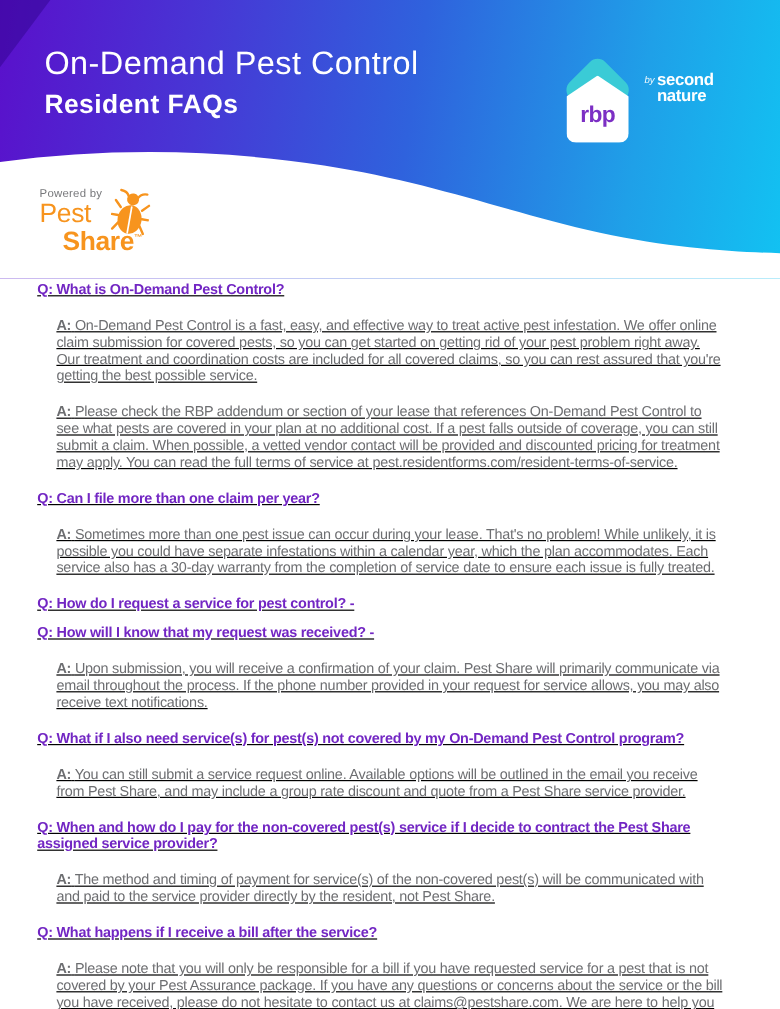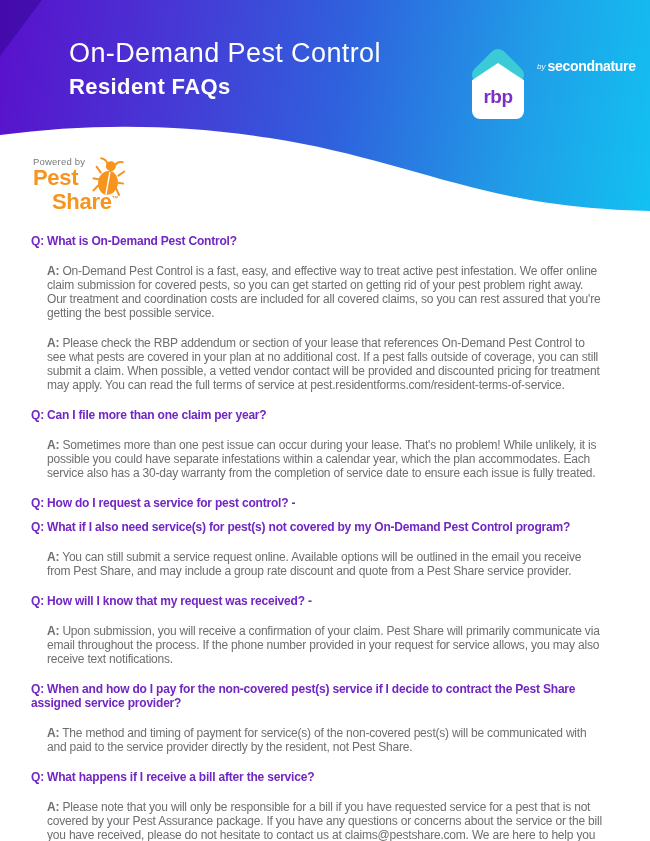--- a/index.html
+++ b/index.html
@@ -8,49 +8,49 @@
   .page { position:relative; width:650px; height:841px; overflow:hidden; background:#ffffff; }
 
   
   .header { position:absolute; top:0; left:0; width:650px; height:232px; }
   .header-bg { position:absolute; inset:0;
     background:linear-gradient(99deg, #5A10CB 0%, #4737D5 26%, #2F62DD 52%, #1FA0E8 80%, #12C2F2 100%); }
   .header-bg::before { content:""; position:absolute; top:0; left:0; width:0; height:0;
     border-top:56px solid rgba(45,2,135,0.45); border-right:42px solid transparent; }
   .wave { position:absolute; left:0; bottom:0; width:650px; height:232px; display:block; }
 
-  .titles { position:absolute; left:37px; top:38px; color:#ffffff;margin-left:32px; }
+  .titles { position:absolute; left:37px; top:38px; color:#ffffff; }
   .title-main { font-size:27px; font-weight:400; letter-spacing:0.4px; }
   .title-sub  { font-size:22px; font-weight:700; letter-spacing:0.4px; margin-top:5px; }
 
   
   .rbp-logo { position:absolute; left:468px; top:43px; width:60px; height:64px; }
   .rbp-diamond { position:absolute; left:9px; top:11px; width:42px; height:42px;
     background:#3ACBD6; border-radius:9px; transform:rotate(45deg); }
   .rbp-house { position:absolute; left:4px; top:20px; width:52px; height:56px; background:#ffffff;
     clip-path:polygon(50% 0%, 100% 31%, 100% 100%, 0% 100%, 0% 31%); border-radius:8px;
     display:flex; align-items:center; justify-content:center; padding-top:12px; }
   .rbp-word { color:#7C2FC4; font-weight:700; font-size:19px; letter-spacing:-0.5px; }
 
   .sn-block { position:absolute; left:537px; top:60px; display:flex; color:#ffffff; }
   .sn-by { font-size:8px; font-weight:400; opacity:0.92; margin:2px 2px 0 0;font-style:italic; }
-  .sn-words { display:flex; }
+  .sn-words { display:flex; flex-direction:column; }
   .sn-word { font-size:14px; font-weight:700; letter-spacing:-0.3px; line-height:12.5px; }
 
   
   .pestshare { position:absolute; left:33px; top:156px; width:120px; }
   .ps-powered { font-size:9.5px; color:#77787B; font-weight:500; letter-spacing:0.2px; }
-  .ps-top { font-size:22px; font-weight:700; color:#F7941E; line-height:22px; letter-spacing:-0.3px; }
+  .ps-top { font-size:22px; font-weight:400; color:#F7941E; line-height:22px; letter-spacing:-0.3px; }
   .ps-bottom { font-size:22px; font-weight:800; color:#F7941E; line-height:20px; letter-spacing:-0.3px; margin-left:19px; }
   .ps-tm { font-size:7px; font-weight:700; vertical-align:super; }
   .ps-bug { position:absolute; left:60px; top:1px; transform:rotate(10deg); }
 
   
   .content { position:absolute; top:234px; left:31px; width:588px; }
-  .faq { margin-bottom:10px; }
+  .faq { margin-bottom:10px;text-decoration:underline; }
   .faq-q { color:#7226C3; font-size:12px; font-weight:700; letter-spacing:-0.2px;
     line-height:14px; margin:0 0 5px 0; }
   .faq-a { color:#6D6E71; font-size:12px; font-weight:400; letter-spacing:-0.2px;
     line-height:14px; margin:16px; }
   .faq-a b { font-weight:700; }
 </style>
 </head>
 <body>
 
 <div class="page">
@@ -117,27 +117,27 @@
     <section class="faq">
       <h3 class="faq-q">Q: Can I file more than one claim per year?</h3>
       <p class="faq-a"><b>A:</b> <span>Sometimes more than one pest issue can occur during your lease. That's no problem! While unlikely, it is possible you could have separate infestations within a calendar year, which the plan accommodates. Each service also has a 30-day warranty from the completion of service date to ensure each issue is fully treated.</span></p>
     </section>
 
     <section class="faq">
       <h3 class="faq-q">Q: How do I request a service for pest control? -</h3>
     </section>
 
     <section class="faq">
-      <h3 class="faq-q">Q: What if I also need service(s) for pest(s) not covered by my On-Demand Pest Control program?</h3>
-      <p class="faq-a"><b>A:</b> <span>You can still submit a service request online. Available options will be outlined in the email you receive from Pest Share, and may include a group rate discount and quote from a Pest Share service provider.</span></p>
+      <h3 class="faq-q">Q: How will I know that my request was received? -</h3>
+      <p class="faq-a"><b>A:</b> <span>Upon submission, you will receive a confirmation of your claim. Pest Share will primarily communicate via email throughout the process. If the phone number provided in your request for service allows, you may also receive text notifications.</span></p>
     </section>
 
     <section class="faq">
-      <h3 class="faq-q">Q: How will I know that my request was received? -</h3>
-      <p class="faq-a"><b>A:</b> <span>Upon submission, you will receive a confirmation of your claim. Pest Share will primarily communicate via email throughout the process. If the phone number provided in your request for service allows, you may also receive text notifications.</span></p>
+      <h3 class="faq-q">Q: What if I also need service(s) for pest(s) not covered by my On-Demand Pest Control program?</h3>
+      <p class="faq-a"><b>A:</b> <span>You can still submit a service request online. Available options will be outlined in the email you receive from Pest Share, and may include a group rate discount and quote from a Pest Share service provider.</span></p>
     </section>
 
     <section class="faq">
       <h3 class="faq-q">Q: When and how do I pay for the non-covered pest(s) service if I decide to contract the Pest Share assigned service provider?</h3>
       <p class="faq-a"><b>A:</b> <span>The method and timing of payment for service(s) of the non-covered pest(s) will be communicated with and paid to the service provider directly by the resident, not Pest Share.</span></p>
     </section>
 
     <section class="faq">
       <h3 class="faq-q">Q: What happens if I receive a bill after the service?</h3>
       <p class="faq-a"><b>A:</b> <span>Please note that you will only be responsible for a bill if you have requested service for a pest that is not covered by your Pest Assurance package. If you have any questions or concerns about the service or the bill you have received, please do not hesitate to contact us at claims@pestshare.com. We are here to help you resolve any issues and provide you with the best possible service.</span></p>

